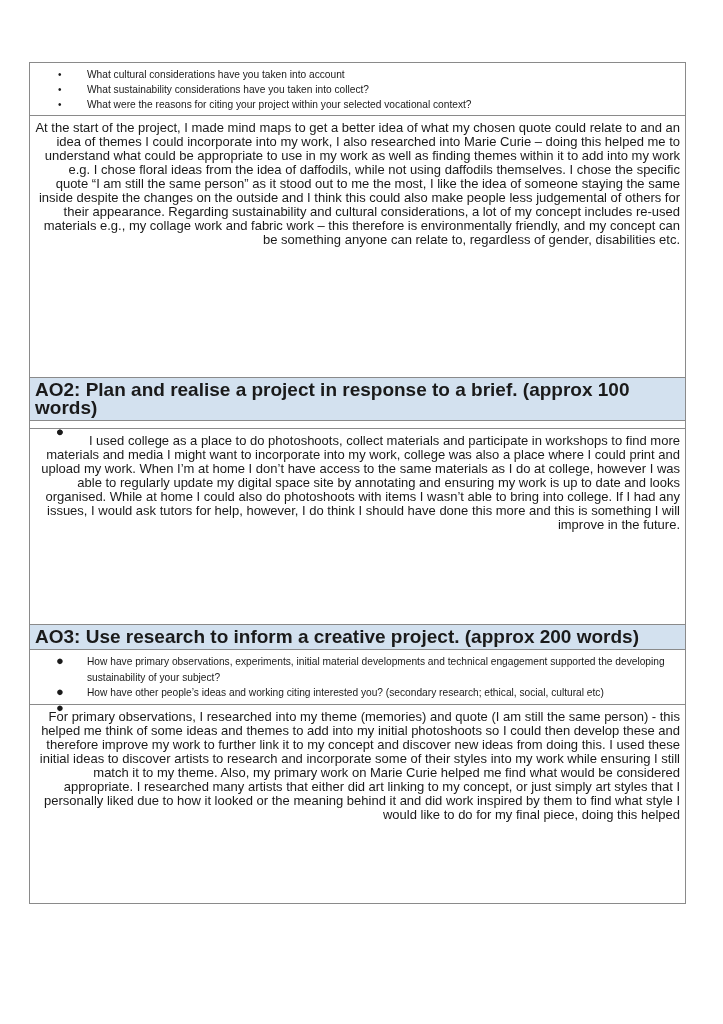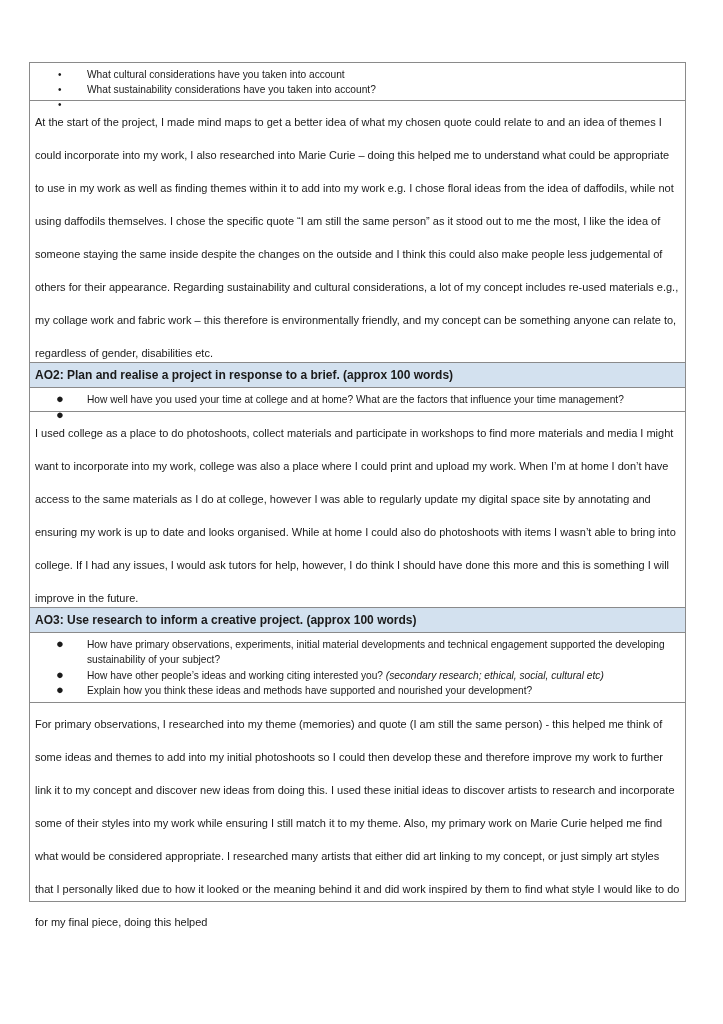--- a/index.html
+++ b/index.html
@@ -6,62 +6,62 @@
   body { width: 723px; height: 1024px; position: relative; font-family: "Liberation Sans", sans-serif; color: #1a1a1a; }
   .table { position: absolute; left: 29px; top: 62px; width: 657px; border: 1px solid #8a8a8a; box-sizing: border-box; }
   .row { border-bottom: 1px solid #8a8a8a; box-sizing: border-box; }
   .row:last-child { border-bottom: none; }
   .prompts { padding: 4px 8px 3px 8px; }
   .prompts ul { margin: 0; padding: 0; list-style: none; }
   .prompts li { position: relative; padding-left: 49px; font-size: 10.2px; line-height: 15px; }
   .prompts li .bullet { position: absolute; left: 20px; top: 0; font-size: 10px; }
   .prompts.big li .bullet { font-size: 13px; top: -1px; left: 18px; }
   .prompts.big li { line-height: 15.5px; }
-  .answer { padding: 5px 5px 0 5px; font-size: 11px; line-height: 33px; }
+  .answer { padding: 5px 5px 0 5px; font-size: 13px; line-height: 14px; text-align: right; }
   .answer p { margin: 0; }
-  .header { background: #d3e1ef; padding: 3px 5px; font-weight: bold; font-size: 12px; line-height: 18px; }
-  .italic { font-style: italic; }
+  .header { background: #d3e1ef; padding: 3px 5px; font-weight: bold; font-size: 19px; line-height: 18px; }
+  .italic { }
 </style>
 </head>
 <body>
 
 <div class="table">
 
   <div class="row prompts">
     <ul>
       <li><span class="bullet">•</span><span>What cultural considerations have you taken into account</span></li>
-      <li><span class="bullet">•</span><span>What sustainability considerations have you taken into account?</span></li>
-      <li><span class="bullet">•</span></li>
+      <li><span class="bullet">•</span><span>What sustainability considerations have you taken into collect?</span></li>
+      <li><span class="bullet">•</span><span>What were the reasons for citing your project within your selected vocational context?</span></li>
     </ul>
   </div>
 
   <div class="row answer" style="height:262px;">
     <p>At the start of the project, I made mind maps to get a better idea of what my chosen quote could relate to and an idea of themes I could incorporate into my work, I also researched into Marie Curie – doing this helped me to understand what could be appropriate to use in my work as well as finding themes within it to add into my work e.g. I chose floral ideas from the idea of daffodils, while not using daffodils themselves. I chose the specific quote “I am still the same person” as it stood out to me the most, I like the idea of someone staying the same inside despite the changes on the outside and I think this could also make people less judgemental of others for their appearance. Regarding sustainability and cultural considerations, a lot of my concept includes re-used materials e.g., my collage work and fabric work – this therefore is environmentally friendly, and my concept can be something anyone can relate to, regardless of gender, disabilities etc.</p>
   </div>
 
   <div class="row header">AO2: Plan and realise a project in response to a brief. (approx 100 words)</div>
 
   <div class="row prompts big">
     <ul>
-      <li><span class="bullet">●</span><span>How well have you used your time at college and at home? What are the factors that influence your time management?</span></li>
+      <li><span class="bullet">●</span></li>
       <li><span class="bullet">●</span></li>
     </ul>
   </div>
 
   <div class="row answer" style="height:196px;">
     <p>I used college as a place to do photoshoots, collect materials and participate in workshops to find more materials and media I might want to incorporate into my work, college was also a place where I could print and upload my work. When I’m at home I don’t have access to the same materials as I do at college, however I was able to regularly update my digital space site by annotating and ensuring my work is up to date and looks organised. While at home I could also do photoshoots with items I wasn’t able to bring into college. If I had any issues, I would ask tutors for help, however, I do think I should have done this more and this is something I will improve in the future.</p>
   </div>
 
-  <div class="row header">AO3: Use research to inform a creative project. (approx 100 words)</div>
+  <div class="row header">AO3: Use research to inform a creative project. (approx 200 words)</div>
 
   <div class="row prompts big">
     <ul>
       <li><span class="bullet">●</span><span>How have primary observations, experiments, initial material developments and technical engagement supported the developing sustainability of your subject?</span></li>
       <li><span class="bullet">●</span><span>How have other people’s ideas and working citing interested you? </span><span class="italic">(secondary research; ethical, social, cultural etc)</span></li>
-      <li><span class="bullet">●</span><span>Explain how you think these ideas and methods have supported and nourished your development?</span></li>
+      <li><span class="bullet">●</span></li>
     </ul>
   </div>
 
   <div class="row answer" style="height:198px;">
     <p>For primary observations, I researched into my theme (memories) and quote (I am still the same person) - this helped me think of some ideas and themes to add into my initial photoshoots so I could then develop these and therefore improve my work to further link it to my concept and discover new ideas from doing this. I used these initial ideas to discover artists to research and incorporate some of their styles into my work while ensuring I still match it to my theme. Also, my primary work on Marie Curie helped me find what would be considered appropriate. I researched many artists that either did art linking to my concept, or just simply art styles that I personally liked due to how it looked or the meaning behind it and did work inspired by them to find what style I would like to do for my final piece, doing this helped</p>
   </div>
 
 </div>
 
 </body></html>

